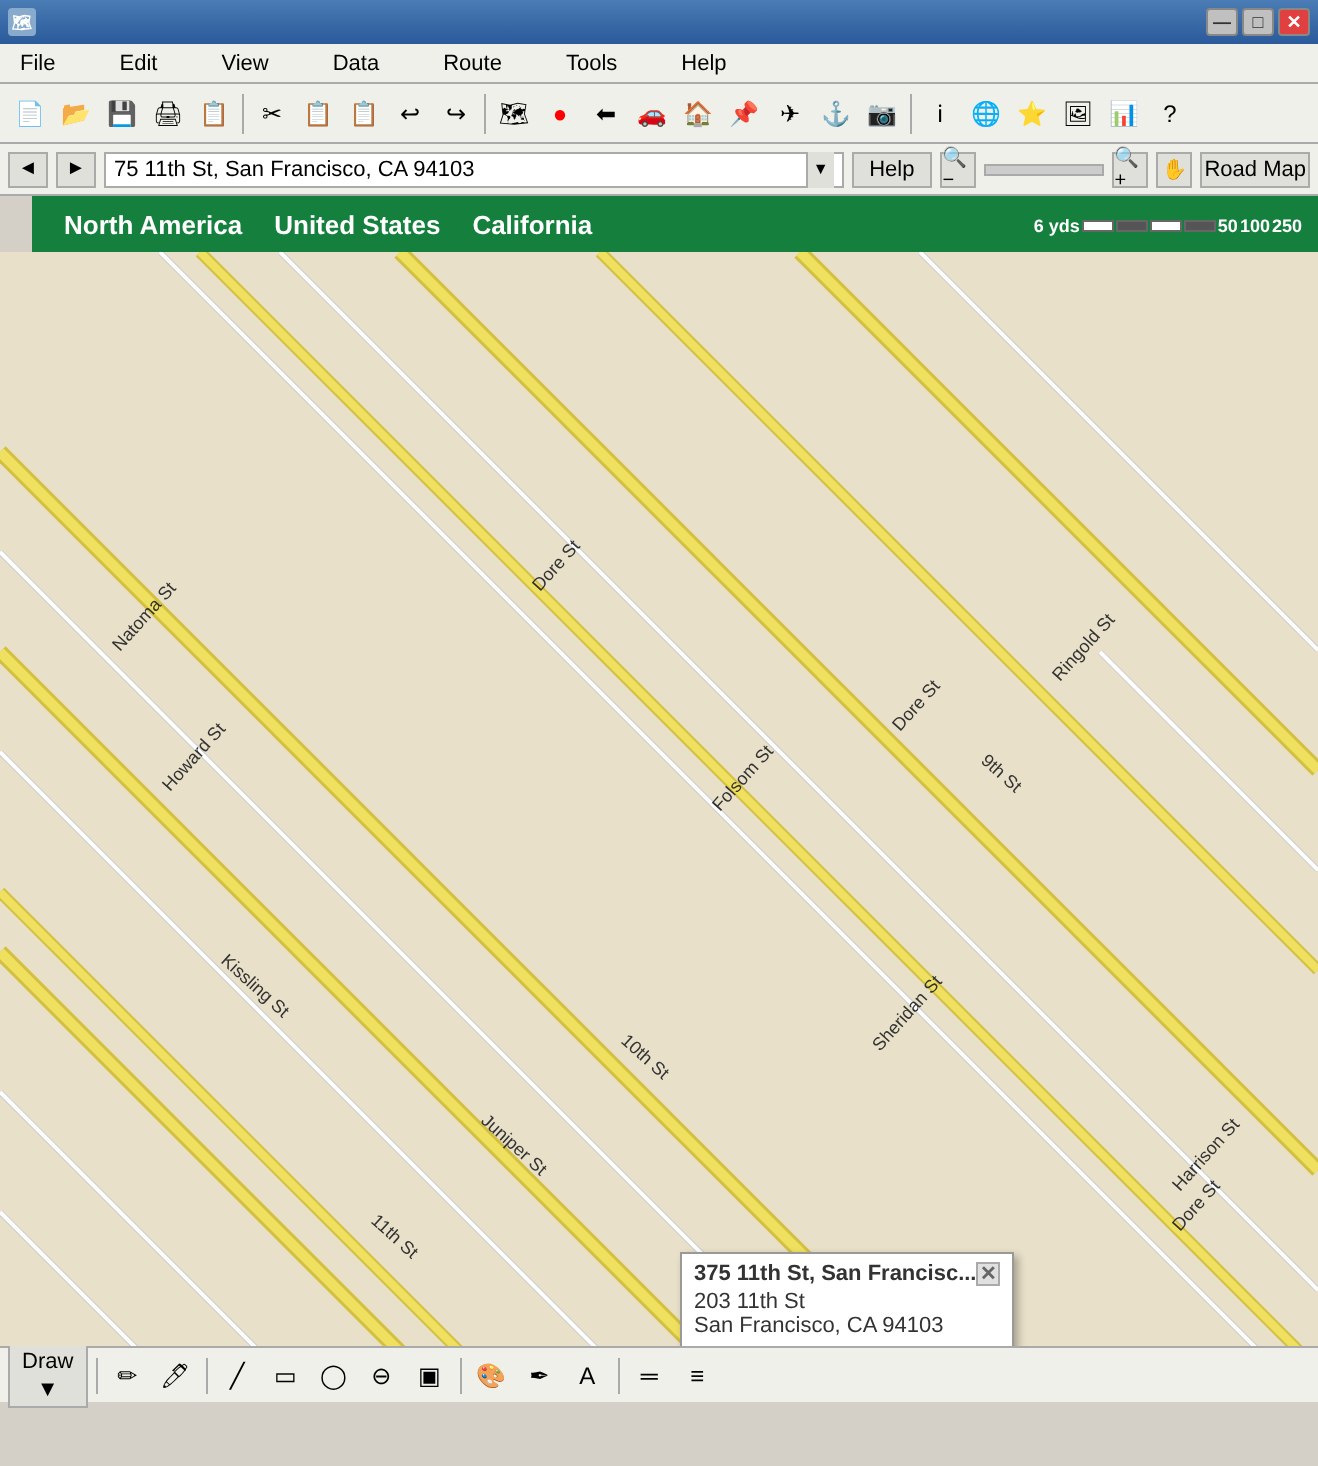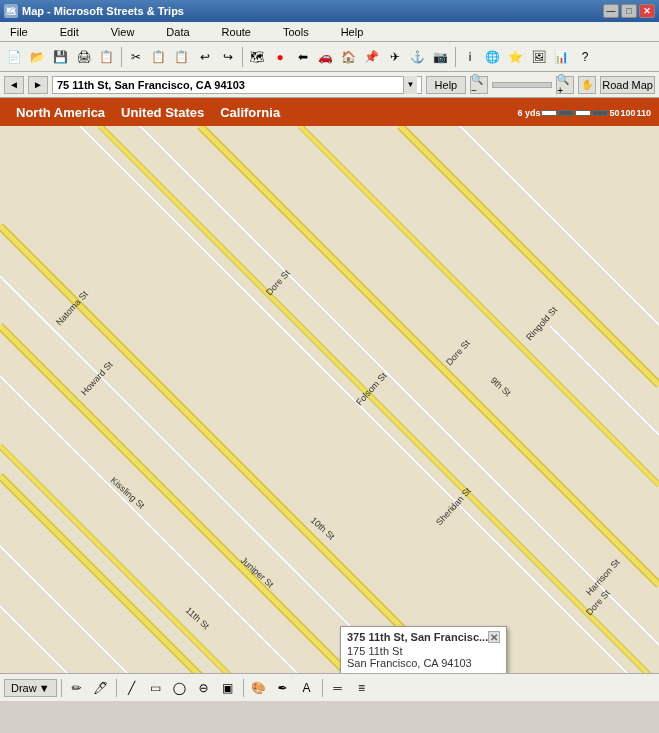--- a/index.html
+++ b/index.html
@@ -73,45 +73,46 @@
       gap: 4px;
     }
     .addr-nav-btn {
       width: 20px; height: 18px; background: #e0e0da; border: 1px solid #aaa;
       display: flex; align-items: center; justify-content: center; font-size: 10px; cursor: pointer;
     }
     .addr-input-wrapper {
       flex: 1; display: flex; align-items: center; background: white;
       border: 1px solid #aaa; height: 18px; padding: 0 4px;
     }
-    .addr-input { border: none; outline: none; font-size: 11px; width: 100%; font-weight: bold; }
+    .addr-input { border: none; outline: none; font-size: 11px; width: 100%; }
     .addr-dropdown { width: 14px; background: #e0e0da; border-left: 1px solid #aaa; height: 18px; display: flex; align-items: center; justify-content: center; cursor: pointer; font-size: 8px; }
     .find-btn {
       padding: 2px 8px; background: #e0e0da; border: 1px solid #aaa; font-size: 11px; cursor: pointer; height: 18px;
     }
     .zoom-controls { display: flex; align-items: center; gap: 2px; }
     .zoom-btn { width: 18px; height: 18px; background: #e0e0da; border: 1px solid #aaa; display: flex; align-items: center; justify-content: center; font-size: 10px; cursor: pointer; }
     .zoom-slider { width: 60px; height: 6px; background: #ccc; border: 1px solid #aaa; position: relative; margin: 0 2px; }
     .cursor-icon { width: 18px; height: 18px; background: #e0e0da; border: 1px solid #aaa; display: flex; align-items: center; justify-content: center; font-size: 10px; cursor: pointer; }
 
     .road-map-label {
       padding: 2px 1px; background: #e0e0da; border: 1px solid #aaa; font-size: 11px; cursor: pointer; height: 18px; display: flex; align-items: center;
     }
 
     
     .breadcrumb {
-      background: #c2410c;
+      background: #15803d;
       height: 28px;
       display: flex;
       align-items: center;
       padding: 0 8px;
       gap: 0;
       color: white;
       font-size: 13px;
       font-weight: bold;
+      margin-left: 16px;
     }
     .bc-item { padding: 0 8px; }
 
     
     .map-container {
       position: relative;
       width: 100%;
       height: 547px;
       background: #e8e0c8;
       overflow: hidden;
@@ -157,32 +158,31 @@
     .bottom-toolbar {
       background: #f0f0ea;
       height: 28px;
       display: flex;
       align-items: center;
       padding: 0 4px;
       border-top: 1px solid #aaa;
       gap: 2px;
     }
     .bt-btn {
-      padding: 2px 6px; background: #e0e0da; border: 1px solid #aaa; font-size: 11px; cursor: pointer; display: flex; align-items: center; gap: 2px;
+      padding: 2px 6px; background: #e0e0da; border: 1px solid #aaa; font-size: 11px; cursor: pointer; display: flex; align-items: center; gap: 2px; flex-direction: column;
     }
     .bt-sep { width: 1px; height: 18px; background: #aaa; margin: 0 2px; }
     .draw-dropdown { display: flex; align-items: center; }
   </style>
 </head>
 <body>
 
 <div class="title-bar">
   <div class="title-bar-left">
     <div class="title-bar-icon">🗺</div>
-    <span>Map - Microsoft Streets &amp; Trips</span>
   </div>
   <div class="title-bar-buttons">
     <div class="title-btn">—</div>
     <div class="title-btn">□</div>
     <div class="title-btn close">✕</div>
   </div>
 </div>
 
 <div class="menu-bar">
   <span class="menu-item">File</span>
@@ -248,21 +248,21 @@
   <span class="bc-item">California</span>
 
   <div style="position:absolute; right:8px; top:108px; display:flex; align-items:center; gap:1px; font-size:9px; color:white; z-index:10;">
     <span>6 yds</span>
     <div style="width:16px;height:6px;background:white;border:1px solid #666;"></div>
     <div style="width:16px;height:6px;background:#555;border:1px solid #666;"></div>
     <div style="width:16px;height:6px;background:white;border:1px solid #666;"></div>
     <div style="width:16px;height:6px;background:#555;border:1px solid #666;"></div>
     <span>50</span>
     <span>100</span>
-    <span>110</span>
+    <span>250</span>
   </div>
 </div>
 
 <div class="map-container">
   <svg class="map-svg" viewBox="0 0 659 547" xmlns="http://www.w3.org/2000/svg">
 
     <rect width="659" height="547" fill="#e8e0c8"></rect>
 
     <line x1="200" y1="0" x2="659" y2="459" stroke="#d4c040" stroke-width="8"></line>
     <line x1="200" y1="0" x2="659" y2="459" stroke="#f0e060" stroke-width="5"></line>
@@ -352,21 +352,21 @@
 
     <circle cx="370" cy="580" r="5" fill="#cc0000" stroke="#880000" stroke-width="1.5"></circle>
     <line x1="370" y1="580" x2="355" y2="510" stroke="#666" stroke-width="1.5"></line>
   </svg>
 
   <div class="map-popup">
     <div class="popup-title-bar">
       <span>375 11th St, San Francisc...</span>
       <div class="popup-close">✕</div>
     </div>
-    <div class="popup-line">175 11th St</div>
+    <div class="popup-line">203 11th St</div>
     <div class="popup-line">San Francisco, CA 94103</div>
   </div>
 </div>
 
 <div class="bottom-toolbar">
   <div class="bt-btn draw-dropdown">
     <span>Draw</span>
     <span> ▼</span>
   </div>
   <div class="bt-sep"></div>

